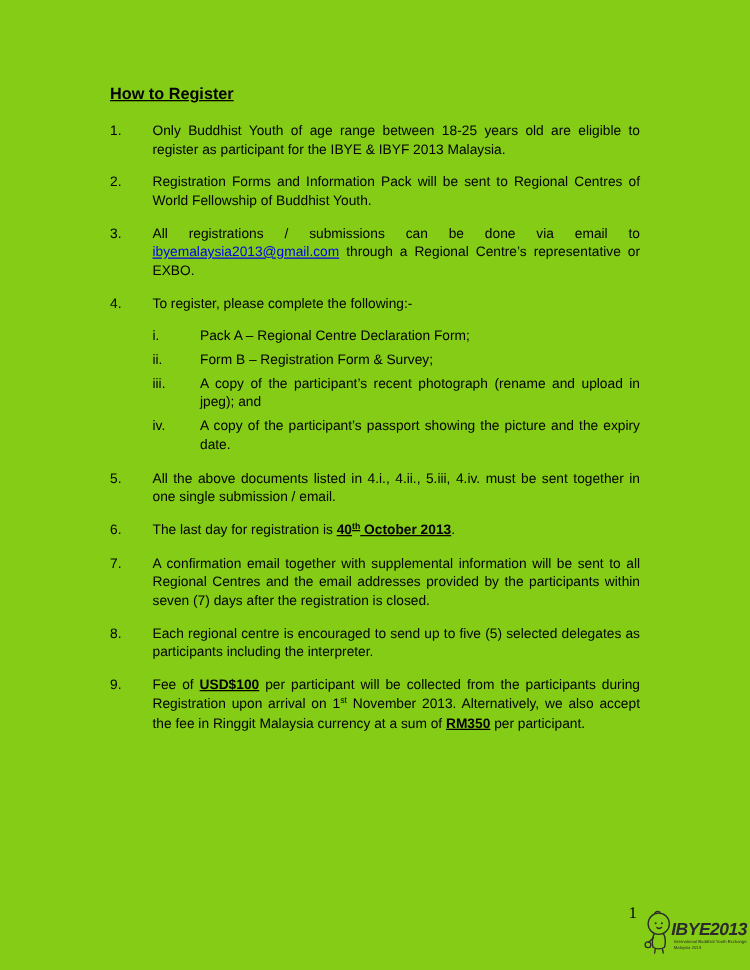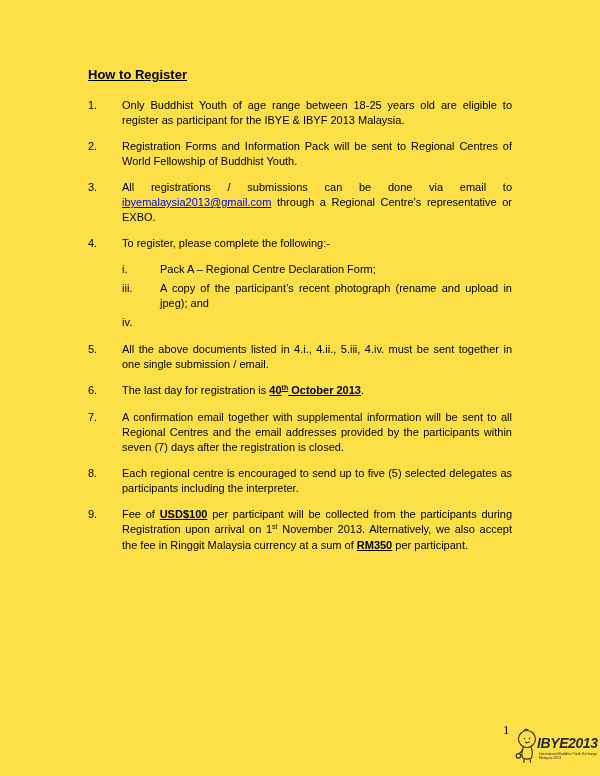--- a/index.html
+++ b/index.html
@@ -1,20 +1,20 @@
 <!DOCTYPE html>
 <html><head>
 <meta charset="utf-8">
 <style>
   html, body { margin: 0; padding: 0; background: #ffffff; }
   .page {
     position: relative;
     width: 600px;
     height: 776px;
-    background: #fde047;
+    background: #84cc16;
     font-family: "Liberation Sans", sans-serif;
     font-size: 11px;
     line-height: 15px;
     color: #000000;
     overflow: hidden;
   }
   .content {
     position: absolute;
     left: 88px;
     top: 66px;
@@ -86,25 +86,30 @@
         </div>
         <div class="item">
           <span class="num">4.</span>
           <p class="body"><span class="seg-n">To register, please complete the following:-</span></p>
         </div>
         <div class="item sub tight">
           <span class="num">i.</span>
           <p class="body"><span class="seg-n">Pack A – Regional Centre Declaration Form;</span></p>
         </div>
         <div class="item sub tight">
+          <span class="num">ii.</span>
+          <p class="body"><span class="seg-n">Form B – Registration Form &amp; Survey;</span></p>
+        </div>
+        <div class="item sub tight">
           <span class="num">iii.</span>
           <p class="body"><span class="seg-n">A copy of the participant’s recent photograph (rename and upload in jpeg); and</span></p>
         </div>
         <div class="item sub after-sublist">
           <span class="num">iv.</span>
+          <p class="body"><span class="seg-n">A copy of the participant’s passport showing the picture and the expiry date.</span></p>
         </div>
         <div class="item">
           <span class="num">5.</span>
           <p class="body"><span class="seg-n">All the above documents listed in 4.i., 4.ii., 5.iii, 4.iv. must be sent together in one single submission / email.</span></p>
         </div>
         <div class="item">
           <span class="num">6.</span>
           <p class="body"><span class="seg-n">The last day for registration is </span><span class="seg-bu">40</span><span class="seg-bu_sup">th</span><span class="seg-bu"> October 2013</span><span class="seg-n">.</span></p>
         </div>
         <div class="item">

